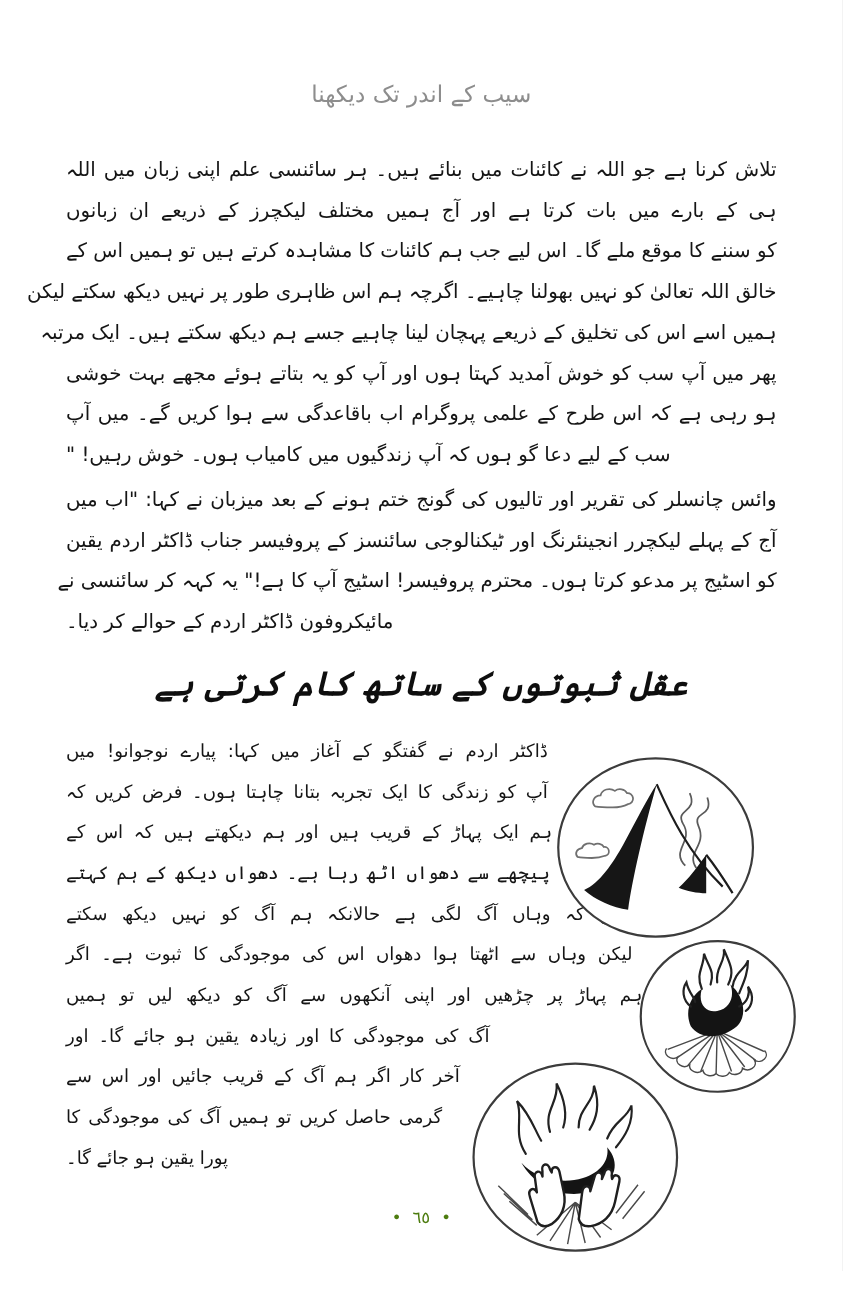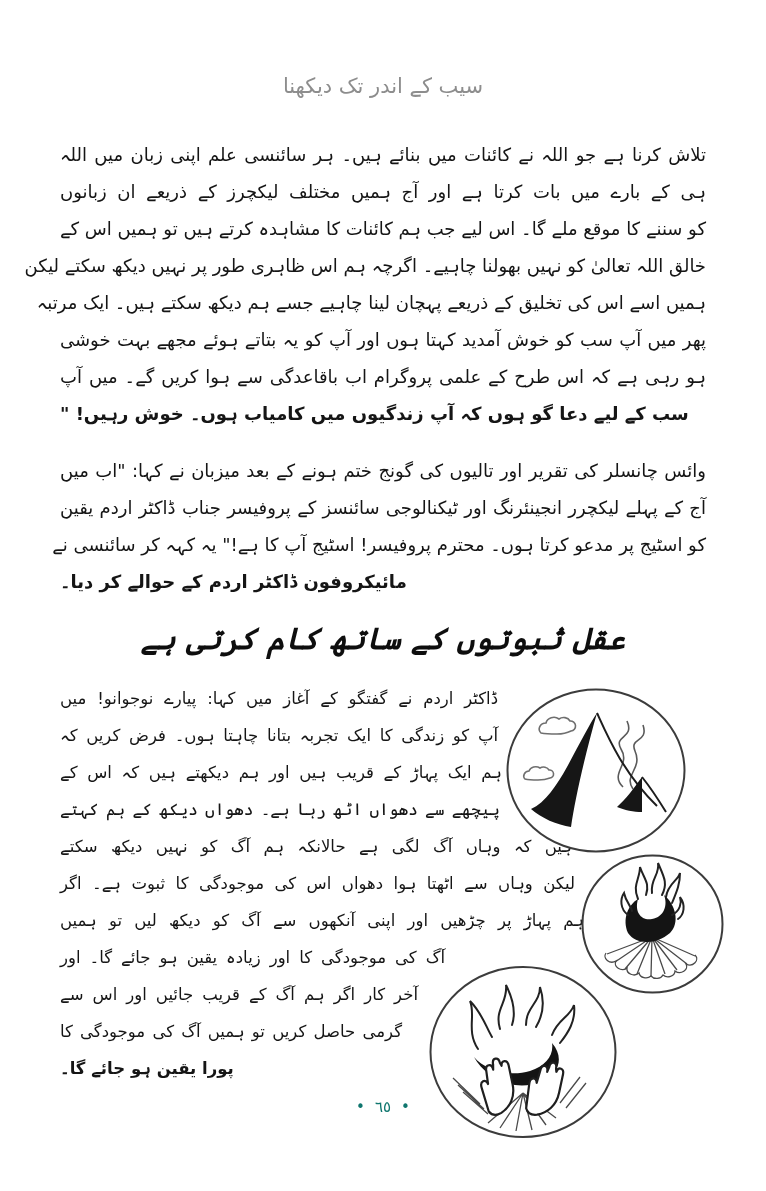--- a/index.html
+++ b/index.html
@@ -15,54 +15,53 @@
   .running-header{
     position:absolute;top:74px;left:0;width:100%;
     text-align:center;
     font-size:21px;color:#8d8d8d;
     direction:rtl;
   }
   .text-column{
     position:absolute;left:60px;top:136px;width:646px;
   }
   .para{margin:0;}
-  .para + .para{margin-top:20px;}
+  .para + .para{margin-top:4px;}
   .line{
     direction:rtl;
     height:37px;line-height:37px;
     font-size:18px;
     text-align:justify;
     text-align-last:justify;
     white-space:nowrap;
     overflow:visible;
   }
   #p3 .line{font-size:16.5px;}
   .line.last{
     text-align:center;
     text-align-last:left;
     width:auto !important;
-    font-weight:bold;
   }
   .section-heading{
     direction:rtl;
     margin:12px 0 14px 0;
     text-align:center;
     font-size:30px;line-height:54px;
     font-weight:bold;
     color:#0e0e0e;
     font-style:italic;
   }
   .figure{position:absolute;}
   #fig-mountain{left:505px;top:687px;width:182px;height:167px;}
   #fig-campfire{left:580px;top:853px;width:145px;height:142px;}
   #fig-hands{left:428px;top:965px;width:190px;height:174px;}
   .page-number{
     position:absolute;left:0;top:1098px;width:100%;
     text-align:center;
-    font-size:15px;color:#0f766e;
+    font-size:15px;color:#4d7c0f;
     direction:rtl;
   }
   .page-number .num{margin:0 10px;}
 </style>
 </head>
 <body>
 
 <div class="page">
 
   <div class="running-header">سیب کے اندر تک دیکھنا</div>

